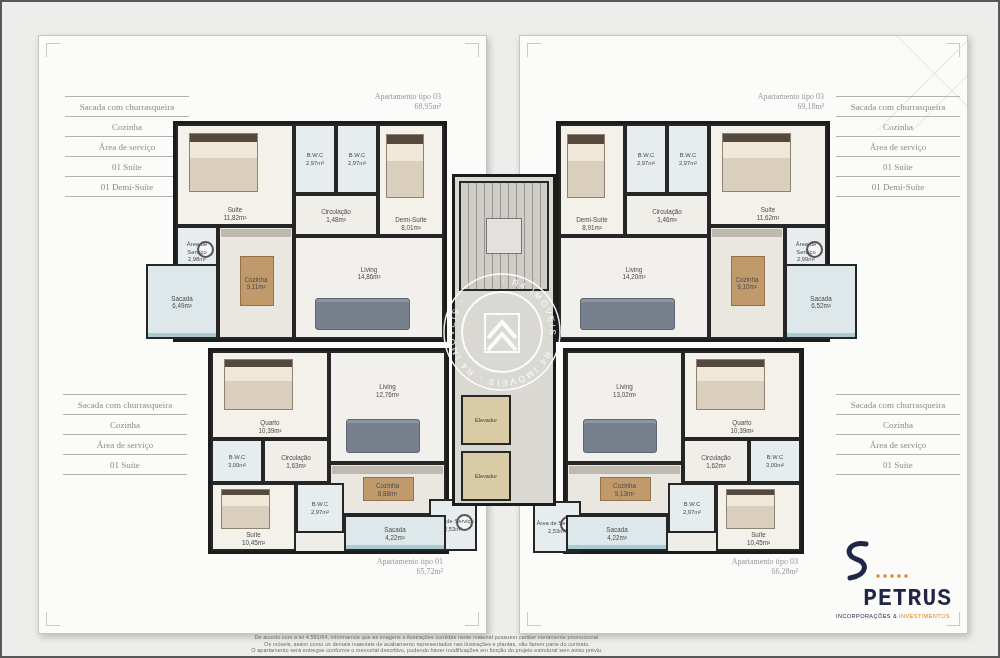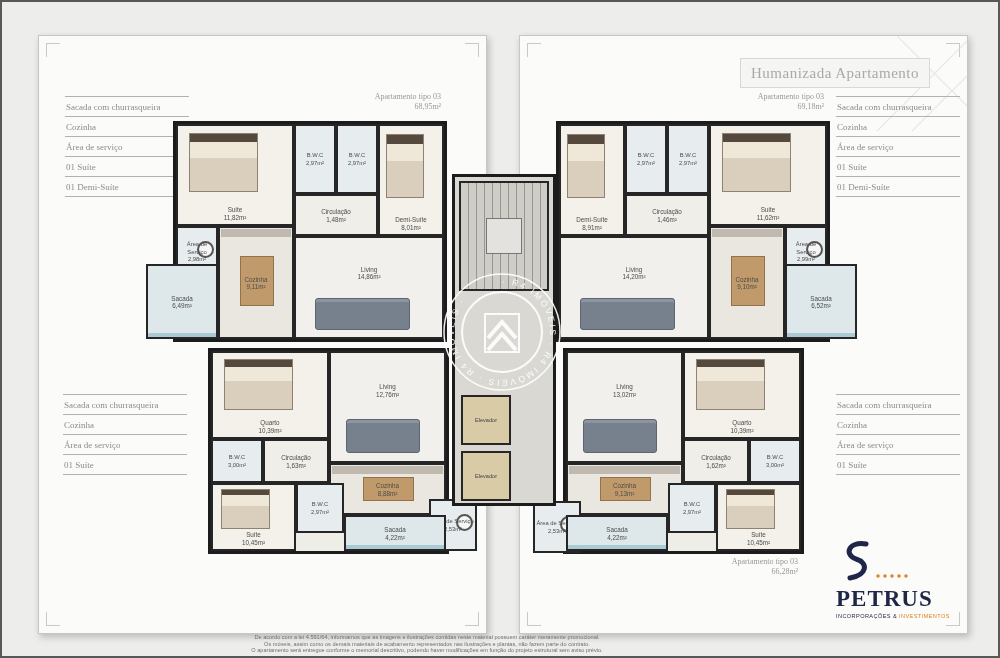--- a/index.html
+++ b/index.html
@@ -15,21 +15,21 @@
   .c-tr{right:7px;top:7px;border-right:1px solid #c9c9c7;border-top:1px solid #c9c9c7;}
   .c-bl{left:7px;bottom:7px;border-left:1px solid #c9c9c7;border-bottom:1px solid #c9c9c7;}
   .c-br{right:7px;bottom:7px;border-right:1px solid #c9c9c7;border-bottom:1px solid #c9c9c7;}
   .deco-lines{position:absolute;right:0;top:0;opacity:.5;}
   
   .title-box{position:absolute;left:220px;top:22px;width:188px;height:28px;border:1px solid #d8d8d6;
              background:#f5f5f4;display:flex;align-items:center;justify-content:center;
              font-size:15px;color:#a9a9a7;letter-spacing:.5px;}
   
   .featlist{position:absolute;width:124px;border-top:1px solid #b2b2b0;}
-  .feat{border-bottom:1px solid #b2b2b0;text-align:left;font-size:9px;color:#8c8c8a;
+  .feat{border-bottom:1px solid #b2b2b0;text-align:center;font-size:9px;color:#8c8c8a;
         padding:4.5px 1px;white-space:nowrap;}
   .fl-tl{left:26px;top:60px;}  .fl-tr{left:316px;top:60px;}
   .fl-bl{left:24px;top:358px;} .fl-br{left:316px;top:358px;}
   
   .plan-cap{position:absolute;text-align:right;font-size:8px;line-height:9.5px;color:#98989a;}
   
   .plan{position:absolute;border:3px solid #1c1c1c;background:#efede8;box-sizing:content-box;}
   .room{position:absolute;border:2px solid #262626;box-sizing:border-box;background:#f3f1ed;}
   .kind-wet{background:#e7edef;z-index:1;}
   .kind-hall{background:#f0eee9;}
@@ -62,22 +62,22 @@
         font-size:5.6px;color:#444;box-sizing:border-box;}
   .elev1{top:218px;} .elev2{top:274px;}
   
   .watermark{position:absolute;left:438px;top:268px;width:124px;height:124px;z-index:60;opacity:.92;pointer-events:none;}
   
   .dimaria{position:absolute;left:22px;top:498px;width:120px;text-align:center;color:#8f8f8d;}
   .dimaria .dm-name{font-size:21px;margin-top:2px;}
   .dimaria .dm-sub{font-size:6px;letter-spacing:3px;border-top:1px solid #b9b9b7;margin-top:3px;
                    padding-top:2px;color:#a5a5a3;}
   .petrus{position:absolute;left:316px;top:503px;width:116px;text-align:left;}
-  .petrus .pt-name{font-family:Liberation Serif, serif;font-weight:bold;font-size:23px;
-                   color:#1f2647;letter-spacing:1px;line-height:24px;}
+  .petrus .pt-name{font-family:Liberation Mono, monospace;font-weight:bold;font-size:23px;
+                   color:#1f2647;letter-spacing:1px;line-height:24px;text-align:right;}
   .petrus .pt-sub{font-family:"Liberation Sans",sans-serif;font-size:5.6px;letter-spacing:.4px;margin-top:2px;}
   .pt-sub .s1{color:#1f2647;} .pt-sub .s2{color:#e0821f;}
   
   .disclaimer{position:absolute;left:40px;top:632px;width:770px;text-align:center;
               font-family:"Liberation Sans",sans-serif;font-size:5.6px;line-height:6.6px;color:#6e6e6c;}
 </style>
 </head>
 <body>
 
 <div class="page">
@@ -222,38 +222,41 @@
           </div>
         </div>
         <div class="room kind-wet" style="left: 218px; top: 148px; width: 48px; height: 52px;">
           <div class="furn furn-wash"></div>
           <div class="lbl">
             <div>Área de Serviço</div>
             <div>2,53m²</div>
           </div>
         </div>
       </div>
+    <div class="plan-cap" style="left:169px;top:521px;width:235px;">
+      <div>Apartamento tipo 01</div>
+      <div>65,72m²</div>
+    </div>
 
   </div>
 
   <div class="sheet sheet-right">
     <span class="corner c-tl"></span>
     <span class="corner c-tr"></span>
     <span class="corner c-bl"></span>
     <span class="corner c-br"></span>
 
     <svg class="deco-lines" width="150" height="120" viewBox="0 0 150 120">
       <g stroke="#d9d9d7" stroke-width="1.5" fill="none">
         <path d="M150,5 L60,95"></path>
           <path d="M150,40 L95,95"></path>
           <path d="M80,0 L150,70"></path>
       </g>
     </svg>
 
-    <div class="title-box">Humanizada Apartamento</div>
 
     <div class="featlist fl-tr">
         <div class="feat">Sacada com churrasqueira</div>
         <div class="feat">Cozinha</div>
         <div class="feat">Área de serviço</div>
         <div class="feat">01 Suíte</div>
         <div class="feat">01 Demi-Suíte</div>
       </div>
     <div class="featlist fl-br">
         <div class="feat">Sacada com churrasqueira</div>

